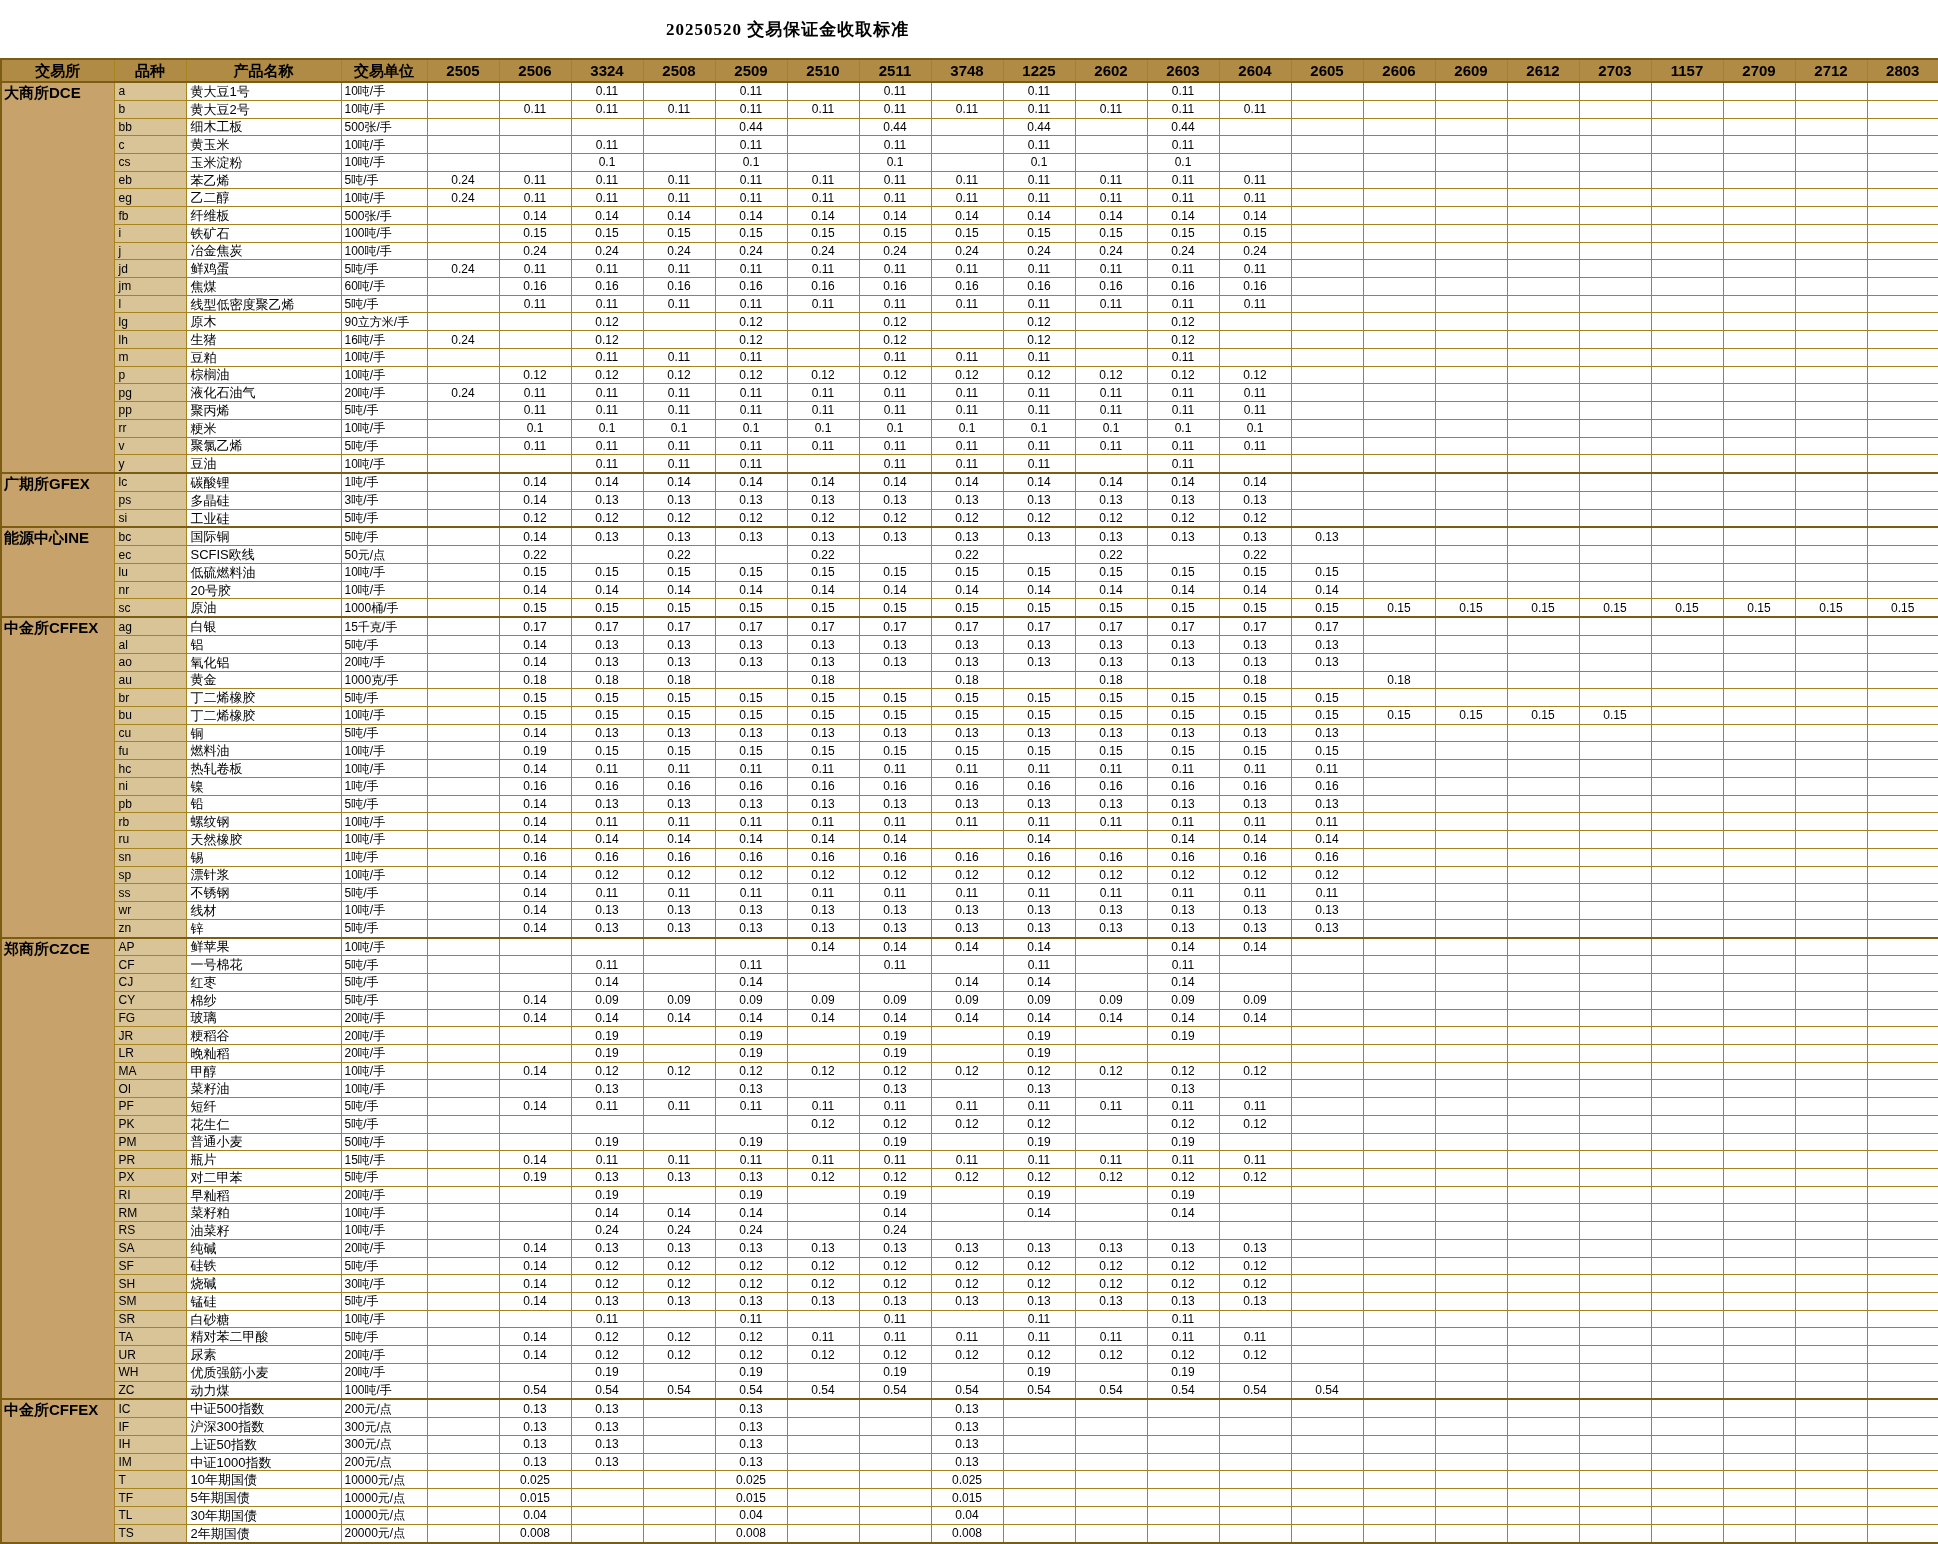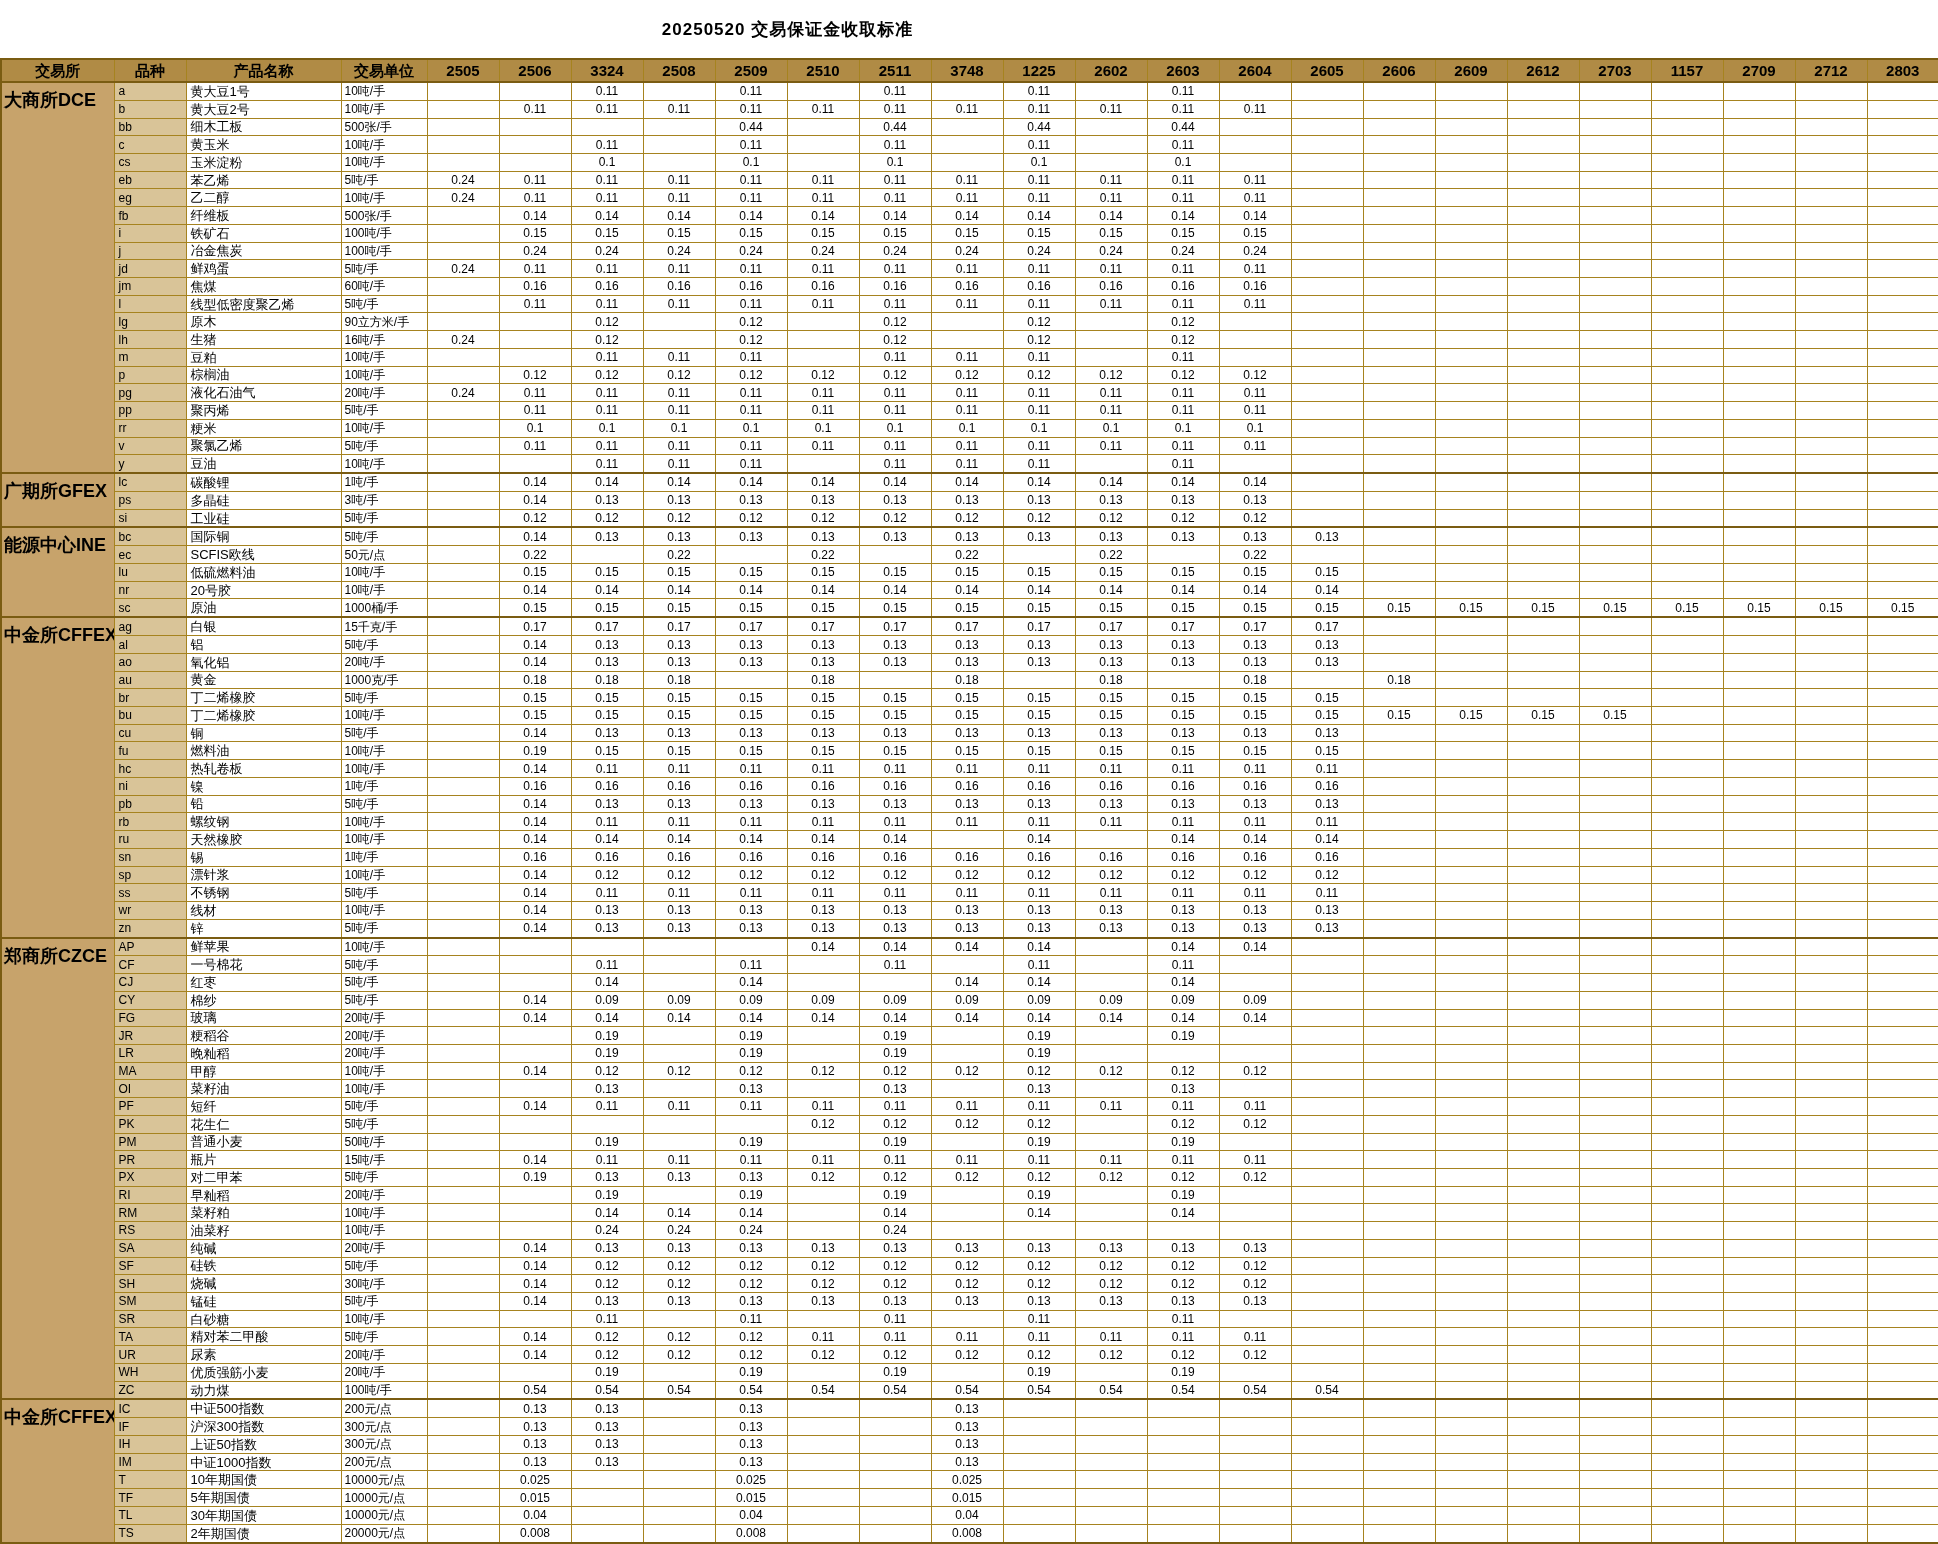--- a/index.html
+++ b/index.html
@@ -1,23 +1,23 @@
 <!DOCTYPE html>
 <html><head>
 <meta charset="utf-8">
 <style>
   html,body{margin:0;padding:0;background:#fff;}
   body{width:1938px;height:1544px;overflow:hidden;font-family:"Liberation Sans","DejaVu Sans",sans-serif;color:#000;}
-  .title-wrap{position:absolute;top:0;left:0;width:1575px;height:58px;display:flex;align-items:center;justify-content:center;}
+  .title-wrap{position:absolute;top:0;left:0;width:1575px;height:58px;display:flex;align-items:center;justify-content:center;font-family:Liberation Serif, serif;}
   .title{font-size:17px;font-weight:bold;letter-spacing:1px;}
   .table-wrap{position:absolute;top:58px;left:0;width:1938px;height:1486px;}
   table{border-collapse:collapse;table-layout:fixed;width:1938px;height:1486px;border:2px solid #7a5c12;}
   th,td{border:1px solid #a6831f;padding:0;overflow:hidden;white-space:nowrap;font-size:12px;line-height:1;}
   th{background:#b08b45;font-size:15px;font-weight:bold;text-align:center;height:21px;border-bottom:2px solid #7a5c12;}
-  td.exch{background:#c7a36b;font-weight:bold;font-size:18px;text-align:left;vertical-align:top;padding:8px 2px;}
+  td.exch{background:#c7a36b;font-weight:bold;font-size:15px;text-align:left;vertical-align:top;padding:2px 2px;}
   td.code{background:#d9c498;text-align:left;padding:0 4px;}
   td.pname{background:#fff;text-align:left;padding:0 4px;font-size:13px;}
   td.unit{background:#fff;text-align:left;padding:0 3px;}
   td.val{background:#fff;text-align:center;}
   tr.sec-first td{border-top:2px solid #7a5c12;}
 </style>
 </head>
 <body>
 
 <div class="title-wrap">

